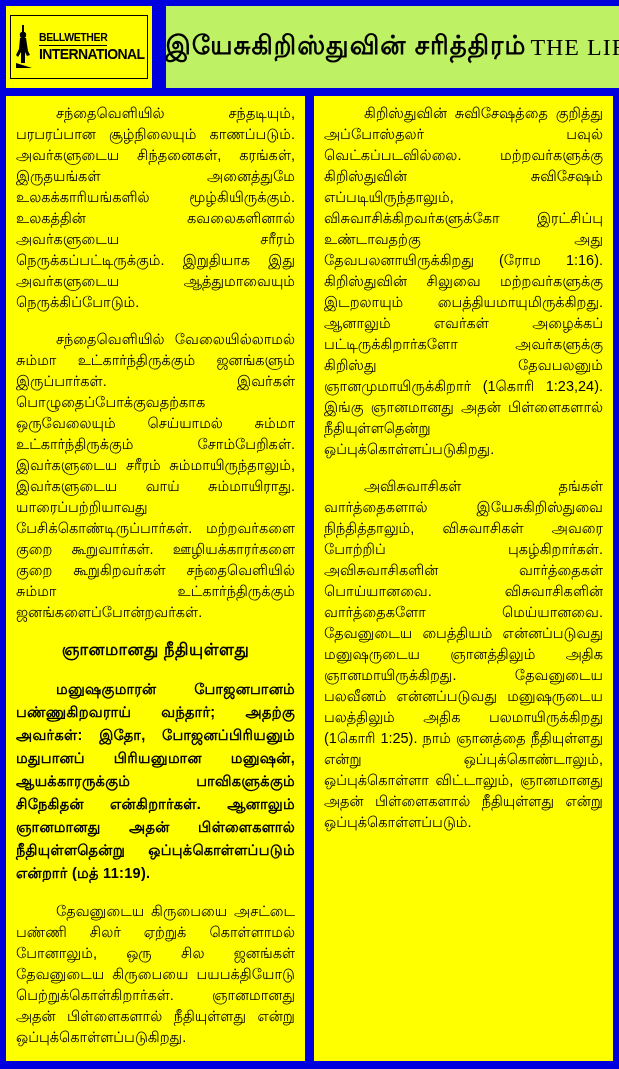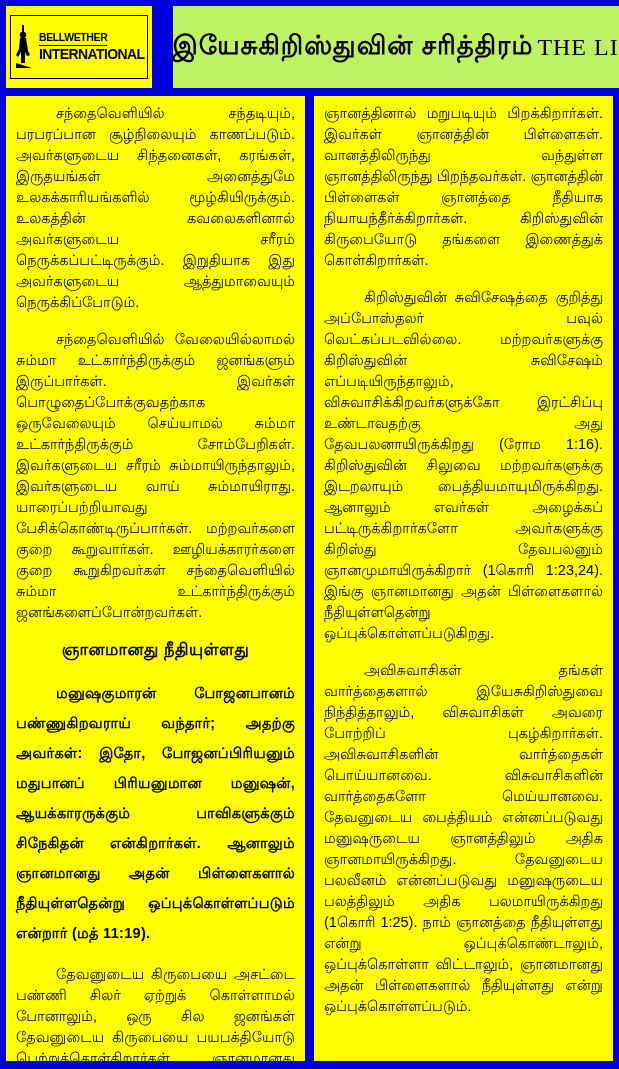--- a/index.html
+++ b/index.html
@@ -11,21 +11,21 @@
     padding: 6px 6px 8px 6px;
     display: flex;
     flex-direction: column;
     font-family: "Liberation Sans", sans-serif;
     color: #000;
     overflow: hidden;
   }
   
   .header {
     display: flex;
-    gap: 21px;
+    gap: 14px;
     height: 82px;
     flex: 0 0 82px;
   }
   .logo-box {
     flex: 0 0 110px;
     background: #FFFF00;
     display: flex;
     align-items: center;
     justify-content: center;
     padding: 4px;
@@ -97,21 +97,21 @@
     overflow: hidden;
     text-align: justify;
     font-size: 14.5px;
     line-height: 21px;
   }
   .para { margin-bottom: 16px; }
   .para.indent { text-indent: 40px; }
   .para.quote {
     font-weight: bold;
     text-indent: 40px;
-    line-height: 30px;
+    line-height: 23px;
     letter-spacing: 0.3px;
   }
   .section-heading {
     font-weight: bold;
     font-size: 16.5px;
     text-align: center;
     margin: 4px 0 18px 0;
     letter-spacing: 0.5px;
   }
 </style>
@@ -168,20 +168,19 @@
     <div class="column">
       <p class="para indent">சந்தைவெளியில் சந்தடியும், பரபரப்பான சூழ்நிலையும் காணப்படும். அவர்களுடைய சிந்தனைகள், கரங்கள், இருதயங்கள் அனைத்துமே உலகக்காரியங்களில் மூழ்கியிருக்கும். உலகத்தின் கவலைகளினால் அவர்களுடைய சரீரம் நெருக்கப்பட்டிருக்கும். இறுதியாக இது அவர்களுடைய ஆத்துமாவையும் நெருக்கிப்போடும்.</p>
       <p class="para indent">சந்தைவெளியில் வேலையில்லாமல் சும்மா உட்கார்ந்திருக்கும் ஜனங்களும் இருப்பார்கள். இவர்கள் பொழுதைப்போக்குவதற்காக ஒருவேலையும் செய்யாமல் சும்மா உட்கார்ந்திருக்கும் சோம்பேறிகள். இவர்களுடைய சரீரம் சும்மாயிருந்தாலும், இவர்களுடைய வாய் சும்மாயிராது. யாரைப்பற்றியாவது பேசிக்கொண்டிருப்பார்கள். மற்றவர்களை குறை கூறுவார்கள். ஊழியக்காரர்களை குறை கூறுகிறவர்கள் சந்தைவெளியில் சும்மா உட்கார்ந்திருக்கும் ஜனங்களைப்போன்றவர்கள்.</p>
       <h2 class="section-heading">ஞானமானது நீதியுள்ளது</h2>
       <p class="para quote">மனுஷகுமாரன் போஜனபானம் பண்ணுகிறவராய் வந்தார்; அதற்கு அவர்கள்: இதோ, போஜனப்பிரியனும் மதுபானப் பிரியனுமான மனுஷன், ஆயக்காரருக்கும் பாவிகளுக்கும் சிநேகிதன் என்கிறார்கள். ஆனாலும் ஞானமானது அதன் பிள்ளைகளால் நீதியுள்ளதென்று ஒப்புக்கொள்ளப்படும் என்றார் (மத் 11:19).</p>
       <p class="para indent">தேவனுடைய கிருபையை அசட்டை பண்ணி சிலர் ஏற்றுக் கொள்ளாமல் போனாலும், ஒரு சில ஜனங்கள் தேவனுடைய கிருபையை பயபக்தியோடு பெற்றுக்கொள்கிறார்கள். ஞானமானது அதன் பிள்ளைகளால் நீதியுள்ளது என்று ஒப்புக்கொள்ளப்படுகிறது.</p>
 
     </div>
 
     <div class="column">
-      <p class="para">ஞானத்தினால் மறுபடியும் பிறக்கிறார்கள். இவர்கள் ஞானத்தின் பிள்ளைகள். வானத்திலிருந்து வந்துள்ள ஞானத்திலிருந்து பிறந்தவர்கள். ஞானத்தின் பிள்ளைகள் ஞானத்தை நீதியாக நியாயந்தீர்க்கிறார்கள். கிறிஸ்துவின் கிருபையோடு தங்களை இணைத்துக் கொள்கிறார்கள்.</p>
       <p class="para indent">கிறிஸ்துவின் சுவிசேஷத்தை குறித்து அப்போஸ்தலர் பவுல் வெட்கப்படவில்லை. மற்றவர்களுக்கு கிறிஸ்துவின் சுவிசேஷம் எப்படியிருந்தாலும், விசுவாசிக்கிறவர்களுக்கோ இரட்சிப்பு உண்டாவதற்கு அது தேவபலனாயிருக்கிறது (ரோம 1:16). கிறிஸ்துவின் சிலுவை மற்றவர்களுக்கு இடறலாயும் பைத்தியமாயுமிருக்கிறது. ஆனாலும் எவர்கள் அழைக்கப் பட்டிருக்கிறார்களோ அவர்களுக்கு கிறிஸ்து தேவபலனும் ஞானமுமாயிருக்கிறார் (1கொரி 1:23,24). இங்கு ஞானமானது அதன் பிள்ளைகளால் நீதியுள்ளதென்று ஒப்புக்கொள்ளப்படுகிறது.</p>
       <p class="para indent">அவிசுவாசிகள் தங்கள் வார்த்தைகளால் இயேசுகிறிஸ்துவை நிந்தித்தாலும், விசுவாசிகள் அவரை போற்றிப் புகழ்கிறார்கள். அவிசுவாசிகளின் வார்த்தைகள் பொய்யானவை. விசுவாசிகளின் வார்த்தைகளோ மெய்யானவை. தேவனுடைய பைத்தியம் என்னப்படுவது மனுஷருடைய ஞானத்திலும் அதிக ஞானமாயிருக்கிறது. தேவனுடைய பலவீனம் என்னப்படுவது மனுஷருடைய பலத்திலும் அதிக பலமாயிருக்கிறது (1கொரி 1:25). நாம் ஞானத்தை நீதியுள்ளது என்று ஒப்புக்கொண்டாலும், ஒப்புக்கொள்ளா விட்டாலும், ஞானமானது அதன் பிள்ளைகளால் நீதியுள்ளது என்று ஒப்புக்கொள்ளப்படும்.</p>
     </div>
 
   </div>
 
 </div>
 
 </body></html>

